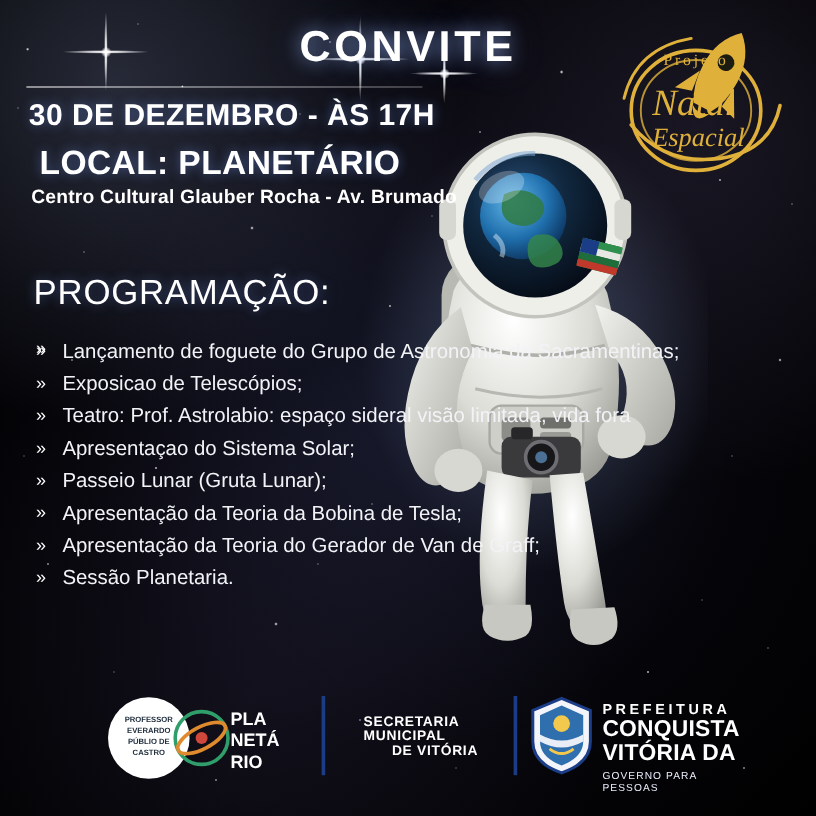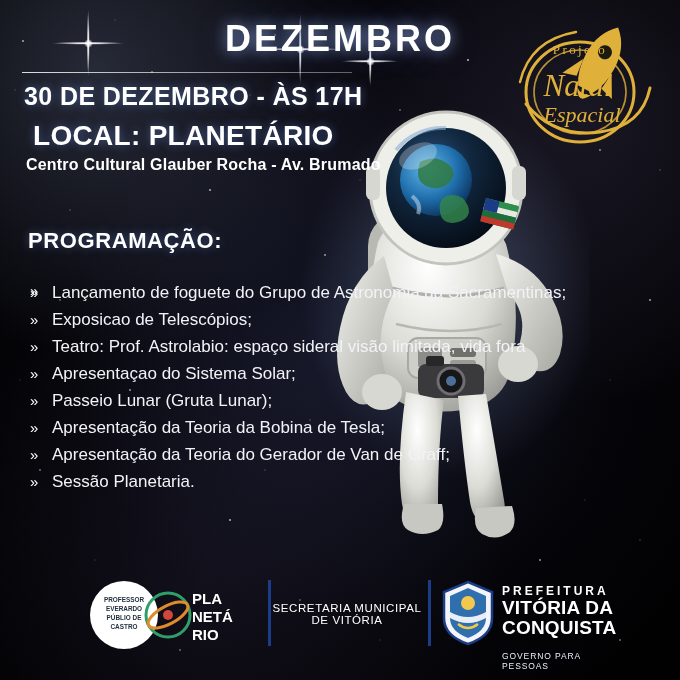--- a/index.html
+++ b/index.html
@@ -165,22 +165,22 @@
     color: #fff;
     font-size: 16px;
     font-weight: bold;
     letter-spacing: .2px;
   }
   .prog-title {
     position: absolute;
     left: 28px;
     top: 228px;
     color: #fff;
-    font-size: 22px;
-    font-weight: bold;
+    font-size: 29px;
+    font-weight: normal;
     letter-spacing: .6px;
     text-shadow: 0 0 10px rgba(120,160,255,.4);
   }
   .prog-list {
     position: absolute;
     left: 30px;
     top: 278px;
     width: 590px;
     margin: 0;
     padding: 0;
@@ -233,22 +233,23 @@
     width: 150px;
     height: 72px;
     display: flex;
     flex-direction: column;
     align-items: center;
     justify-content: center;
   }
   .logo-secretaria .l1, .logo-secretaria .l2 {
     color: #fff;
     font-size: 11.5px;
-    font-weight: normal;
+    font-weight: bold;
     letter-spacing: .6px;
+    margin-left: 31px;
   }
   .sep-bar {
     position: absolute;
     left: 268px;
     top: 4px;
     width: 3px;
     height: 66px;
     background: #1b3c86;
   }
   .sep-bar2 {
@@ -267,21 +268,21 @@
     height: 72px;
   }
   .pref-text {
     position: absolute;
     left: 62px;
     top: 6px;
     color: #fff;
   }
   .pref-text .p1 { font-size: 12px; letter-spacing: 3px; font-weight: bold; }
   .pref-text .p2 { font-size: 19px; font-weight: bold; line-height: 20px; letter-spacing: .2px; }
-  .pref-text .p3 { font-size: 8.5px; letter-spacing: .9px; margin-top: 13px; color:#e9eefc; }
+  .pref-text .p3 { font-size: 8.5px; letter-spacing: .9px; margin-top: 3px; color:#e9eefc; }
 </style>
 </head>
 <body>
 
 <div id="poster">
 
   <div class="stars s1"></div>
   <div class="stars s2"></div>
 
   <div class="sparkle" id="sp1">
@@ -374,21 +375,21 @@
         <rect x="0" y="0" width="34" height="6" rx="1" fill="#2f8f4d"></rect>
         <rect x="0" y="6" width="34" height="6" fill="#e8e8e3"></rect>
         <rect x="0" y="12" width="34" height="6" fill="#1f6d3a"></rect>
         <rect x="0" y="18" width="34" height="6" fill="#c0392b"></rect>
         <rect x="0" y="0" width="14" height="12" fill="#1b3c86"></rect>
       </g>
     </svg>
   </div>
 
   <div class="head">
-    <span class="convite">DEZEMBRO</span>
+    <span class="convite">CONVITE</span>
   </div>
   <div class="rule" id="rule-top"></div>
 
   <div class="when">30 DE DEZEMBRO - ÀS 17H</div>
   <div class="local">LOCAL: PLANETÁRIO</div>
   <div class="addr">Centro Cultural Glauber Rocha - Av. Brumado</div>
 
   <div class="prog-title">PROGRAMAÇÃO:</div>
   <ul class="prog-list" id="program-list">
       <li><span class="bullet">»</span></li>
@@ -461,20 +462,20 @@
     <div class="logo-prefeitura">
       <svg viewBox="0 0 56 70" width="56" height="70" xmlns="http://www.w3.org/2000/svg">
         <path d="M28 4 L52 14 L52 40 Q52 58 28 66 Q4 58 4 40 L4 14 Z" fill="#f3f5fa" stroke="#1b3c86" stroke-width="2.5"></path>
         <path d="M28 10 L46 18 L46 40 Q46 53 28 60 Q10 53 10 40 L10 18 Z" fill="#2f6fae"></path>
         <path d="M10 34 q18 10 36 0 l0 6 q-18 10 -36 0 z" fill="#e8edf6"></path>
         <circle cx="28" cy="25" r="7" fill="#f2c94c"></circle>
         <path d="M18 46 q10 8 20 0" stroke="#f2c94c" stroke-width="2.4" fill="none"></path>
       </svg>
       <div class="pref-text">
         <div class="p1">PREFEITURA</div>
+        <div class="p2">CONQUISTA</div>
         <div class="p2">VITÓRIA DA</div>
-        <div class="p2">CONQUISTA</div>
         <div class="p3">GOVERNO PARA PESSOAS</div>
       </div>
     </div>
 
   </div>
 </div>
 
 </body></html>

